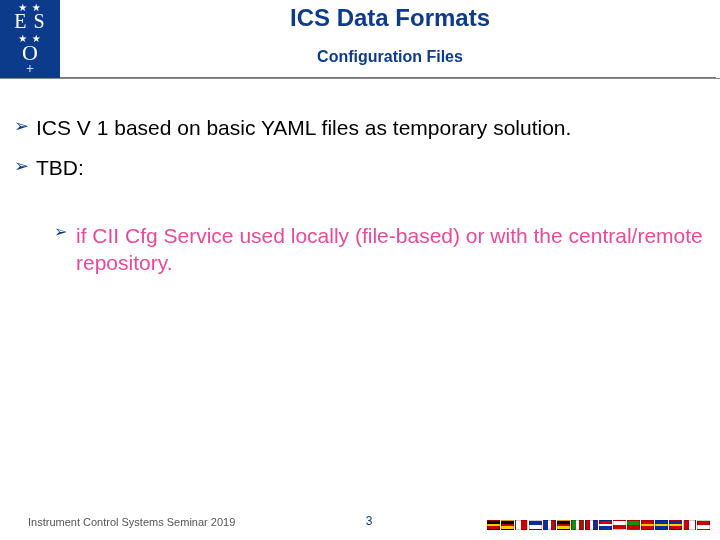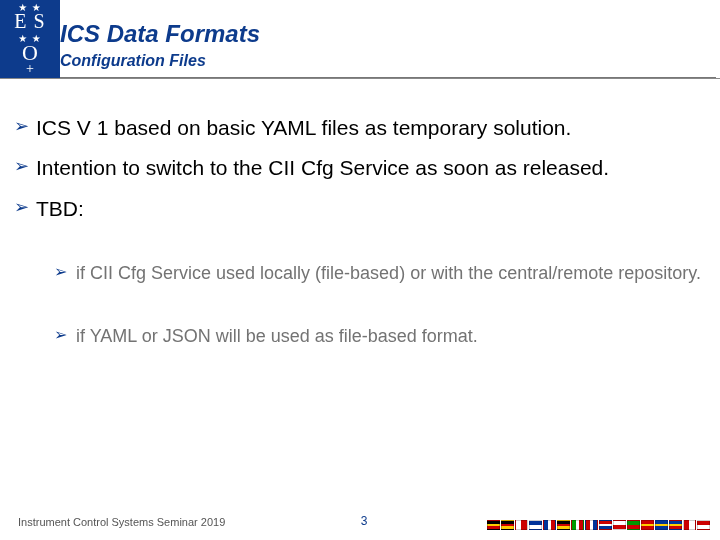--- a/index.html
+++ b/index.html
@@ -47,35 +47,34 @@
     margin-top: -2px;
   }
   .logo-plus {
     font-size: 14px;
     line-height: 10px;
   }
   .title-wrap {
     position: absolute;
     left: 60px;
     right: 0;
-    top: 20px;
-    text-align: left;
-    font-style: italic;
+    top: 4px;
+    text-align: center;
   }
   .title {
     color: #0d3b8c;
     font-weight: bold;
     font-size: 24px;
     margin: 0;
   }
   .subtitle {
     color: #0d3b8c;
     font-weight: bold;
     font-size: 16px;
-    margin: 4px 0 0 0;
+    margin: 16px 0 0 0;
   }
   .header-line {
     position: absolute;
     left: 60px;
     right: 4px;
     bottom: 0;
     border-bottom: 1px solid #777;
   }
   .content {
     padding: 36px 6px 0 14px;
@@ -102,39 +101,39 @@
     font-size: 18px;
   }
   ul.sub {
     list-style: none;
     padding: 0;
     margin: 8px 0 0 0;
   }
   ul.sub > li {
     position: relative;
     padding-left: 22px;
-    font-size: 18px;
+    font-size: 21px;
     line-height: 1.3;
     margin-bottom: 8px;
     margin-left: 18px;
-    color: #737373;
+    color: #ec4899;
     margin-top: 40px;
   }
   ul.sub > li::before {
     content: "➢";
     position: absolute;
     left: 0;
     top: 0;
     color: #0d3b8c;
     font-size: 16px;
   }
   .footer {
     position: absolute;
     bottom: 10px;
-    left: 18px;
+    left: 28px;
     right: 10px;
     height: 20px;
     font-size: 11px;
     color: #555;
     margin-top: 27px;
   }
   .footer-text {
     position: absolute;
     left: 0;
     bottom: 2px;
@@ -175,26 +174,24 @@
   <div class="title-wrap">
     <div class="title">ICS Data Formats</div>
     <div class="subtitle">Configuration Files</div>
   </div>
   <div class="header-line"></div>
 </div>
 
 <div class="content">
   <ul class="main">
     <li><span>ICS V 1 based on basic YAML files as temporary solution.</span></li>
-    <li><span>Intention to switch to the CII Cfg Service as soon as released.</span></li>
     <li>
       <span>TBD:</span>
       <ul class="sub">
         <li><span>if CII Cfg Service used locally (file-based) or with the central/remote repository.</span></li>
-        <li><span>if YAML or JSON will be used as file-based format.</span></li>
       </ul>
     </li>
   </ul>
 </div>
 
 <div class="footer">
   <span class="footer-text">Instrument Control Systems Seminar 2019</span>
   <span class="page-num">3</span>
   <div class="flags" id="flags">
       <div class="flag" style="background: linear-gradient(rgb(0, 0, 0) 33%, rgb(255, 204, 0) 33%, rgb(255, 204, 0) 66%, rgb(204, 0, 0) 66%);"></div>

